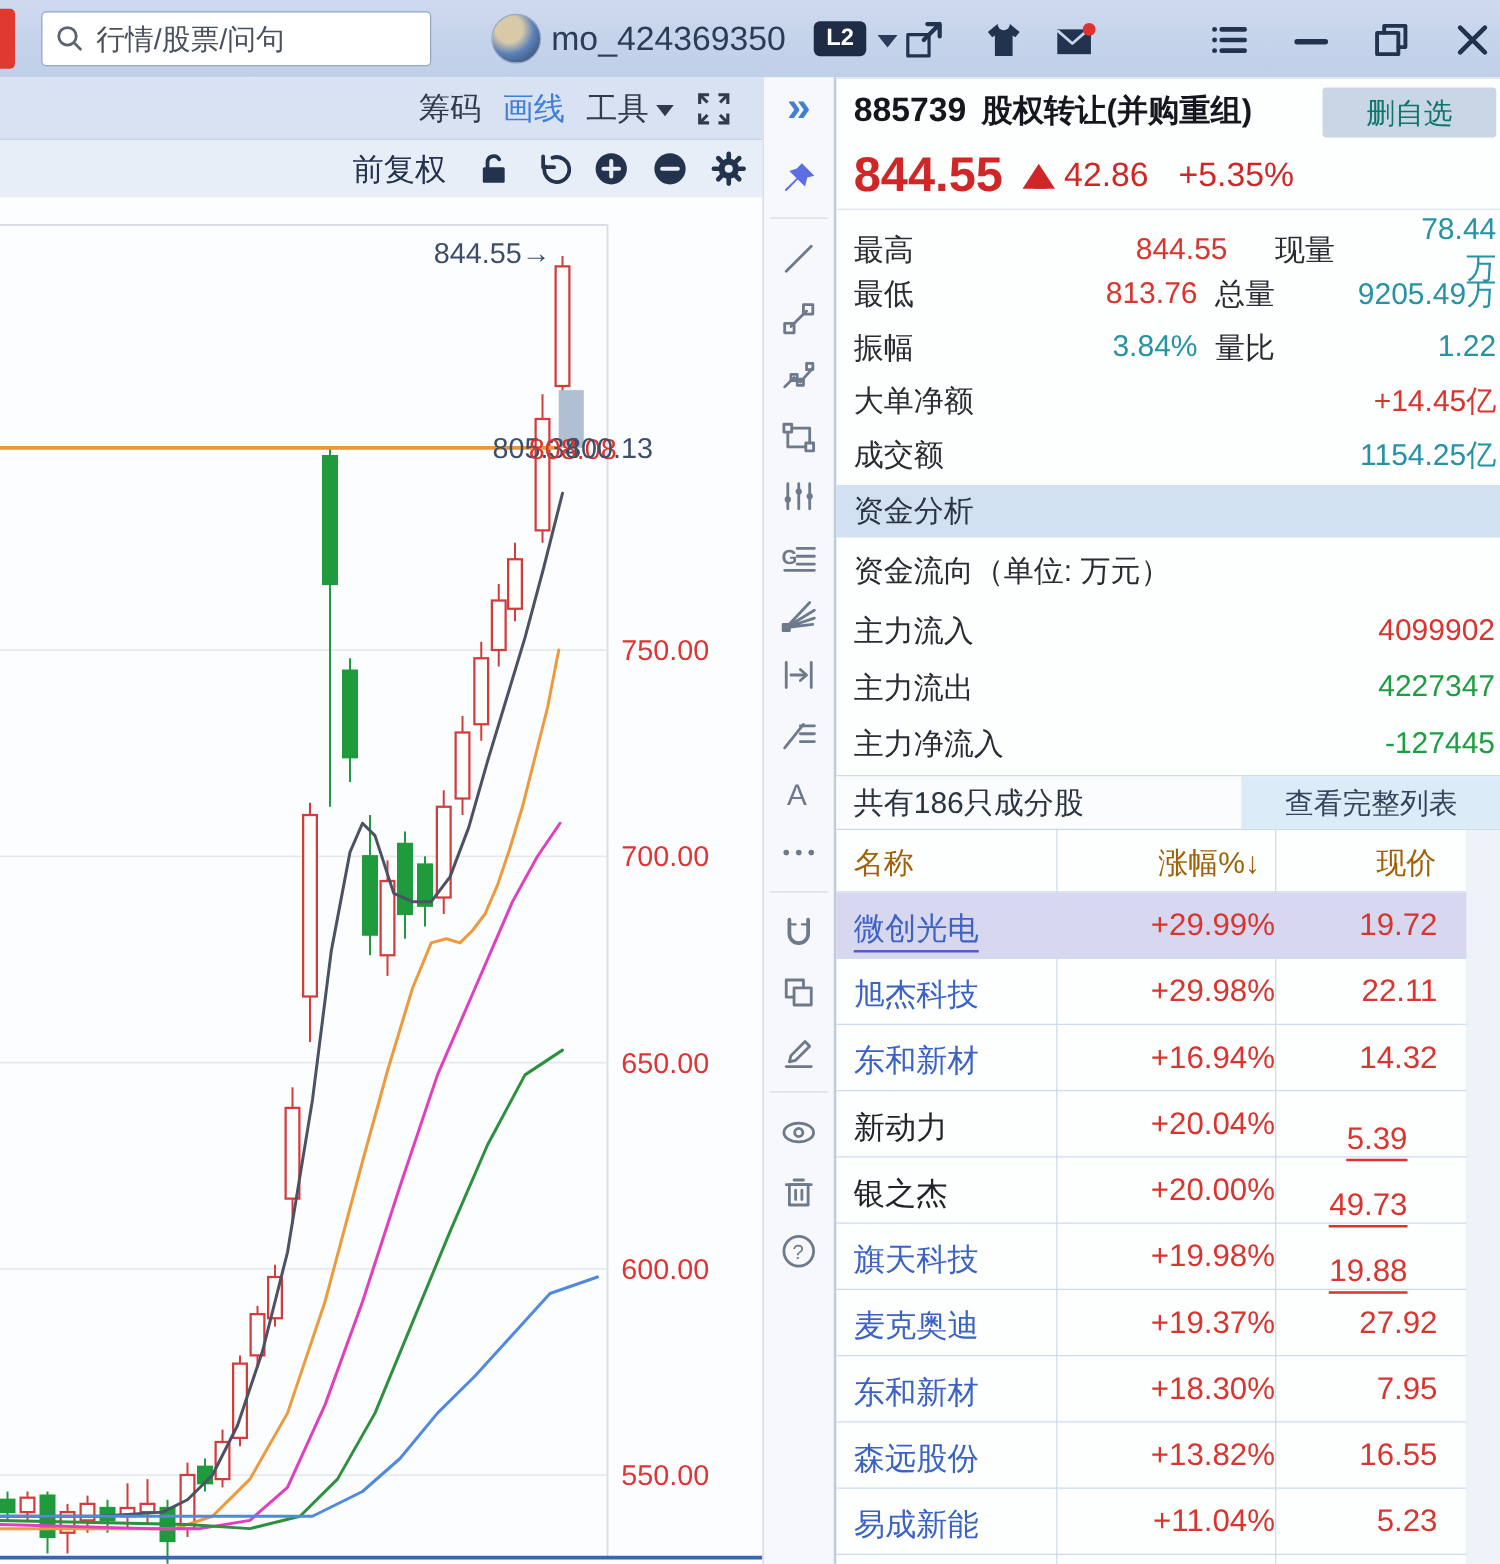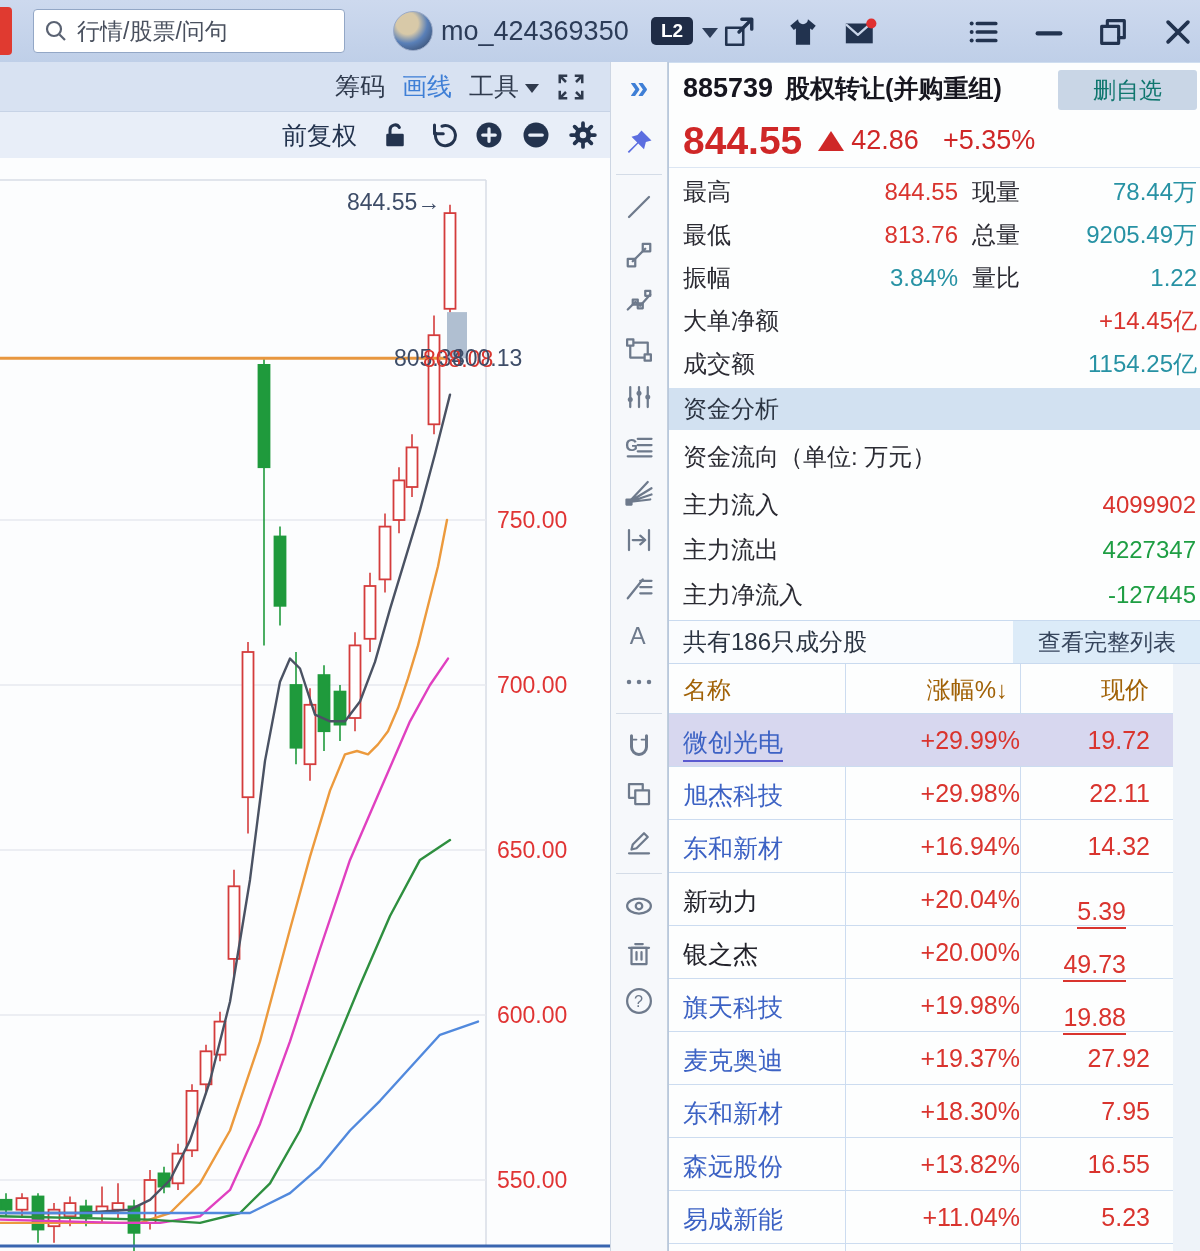--- a/index.html
+++ b/index.html
@@ -94,21 +94,21 @@
     color:#2b3442; font-size:24px; display:flex; align-items:center; padding-left:14px; }
   #flow-title { position:absolute; left:14px; top:372px; height:46px; display:flex;
     align-items:center; font-size:24px; color:#2b2b33; }
   .fund-row { position:absolute; left:0; width:532px; height:45px; display:flex;
     align-items:center; justify-content:space-between; padding:0 5px 0 14px; font-size:24px; }
   .fund-row .lab { color:#2b2b33; }
   #comp-bar { position:absolute; left:0; top:558px; width:532px; height:44px;
     border-top:1px solid #c9daef; border-bottom:1px solid #c9daef;
     display:flex; align-items:center; padding-left:14px; font-size:24px; color:#2b3442;
     background:#fafcfe; }
-  #view-all { position:absolute; right:0; top:0; height:100%; width:188px;
+  #view-all { position:absolute; right:0; top:0; height:100%; width:208px;
     background:#dcebf8; display:flex; align-items:center; justify-content:center;
     color:#36455c; font-size:23px; }
   #thead { position:absolute; left:0; top:602px; width:532px; height:50px;
     font-size:24px; color:#a16207; border-bottom:1px solid #ccdcf0; }
   #thead .h1 { position:absolute; left:14px; top:10px; }
   #thead .h2 { position:absolute; right:193px; top:10px; }
   #thead .h3 { position:absolute; right:52px; top:10px; }
   .tcol-sep { position:absolute; top:602px; width:1px; height:587px; background:#ccdcf0; }
   #tbody { position:absolute; left:0; top:652px; width:459px; }
   .trow { position:relative; width:504px; height:53px; border-bottom:1px solid #ccdcf0;
@@ -466,21 +466,21 @@
         <span class="c-name blue">森远股份</span>
         <span class="pctwrap">+13.82%</span>
         <span class="pricewrap"><span class="">16.55</span></span>
       </div>
       <div class="trow">
         <span class="c-name blue">易成新能</span>
         <span class="pctwrap">+11.04%</span>
         <span class="pricewrap"><span class="">5.23</span></span>
       </div>
     </div>
-<div class="stat-row" style="top: 108px;">
+<div class="stat-row" style="top: 108px; gap: 24px;">
       <span class="lab">最高</span>
       <span class="val red">844.55</span>
       <span class="lab" style="padding-left:14px">现量</span>
       <span class="val teal">78.44万</span>
     </div>
     <div class="stat-row" style="top: 151px;">
       <span class="lab">最低</span>
       <span class="val red">813.76</span>
       <span class="lab" style="padding-left:14px">总量</span>
       <span class="val teal">9205.49万</span>

